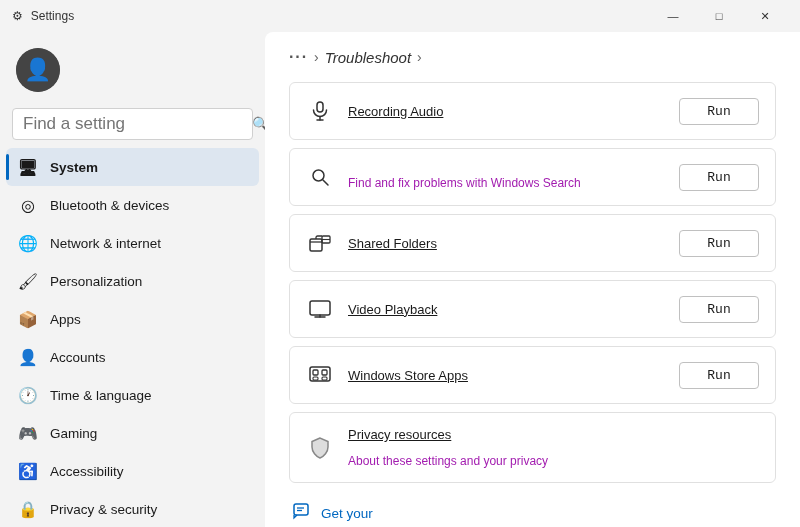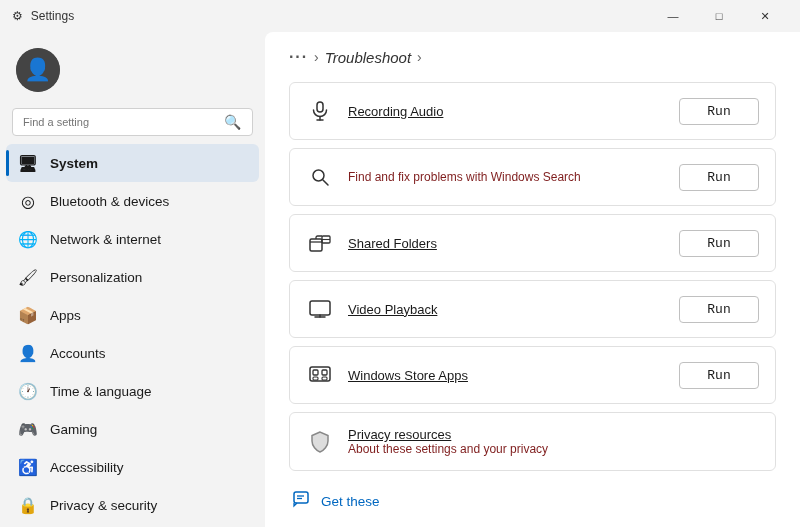--- a/index.html
+++ b/index.html
@@ -103,21 +103,21 @@
       align-items: center;
       background: white;
       border: 1px solid #d0d0d0;
       border-radius: 4px;
       padding: 5px 10px;
       gap: 8px;
     }
     .search-box input {
       border: none;
       outline: none;
-      font-size: 11px;
+      font-size: 17px;
       color: #555;
       background: transparent;
       flex: 1;
       font-family: 'Segoe UI', sans-serif;
     }
     .search-box .search-icon-svg {
       color: #555;
       font-size: 14px;
     }
 
@@ -237,22 +237,22 @@
       flex: 1;
     }
     .item-title {
       font-size: 13px;
       color: #1a1a1a;
       font-weight: 400;
       text-decoration: underline;
     }
     .item-subtitle {
       font-size: 12px;
-      color: #7f1d1d;
-      margin-top: 0;
+      color: #a21caf;
+      margin-top: 12px;
     }
     .run-btn {
       min-width: 80px;
       padding: 5px 18px;
       border: 1px solid #c0c0c0;
       border-radius: 4px;
       background: white;
       font-size: 13px;
       color: #1a1a1a;
       cursor: pointer;
@@ -448,18 +448,18 @@
         </div>
         <div class="get-help">
   <span class="get-help-icon">
     <svg width="20" height="20" viewBox="0 0 20 20" fill="none" xmlns="http://www.w3.org/2000/svg">
       <rect x="1" y="3" width="14" height="11" rx="2" stroke="#0067c0" stroke-width="1.5"></rect>
       <path d="M4 14l-3 3V14" stroke="#0067c0" stroke-width="1.3"></path>
       <line x1="4" y1="7" x2="11" y2="7" stroke="#0067c0" stroke-width="1.3"></line>
       <line x1="4" y1="9.5" x2="9" y2="9.5" stroke="#0067c0" stroke-width="1.3"></line>
     </svg>
   </span>
-  <span style="color:#0067c0">Get these</span>
+  <span style="color:#0067c0">Get your</span>
 </div>
       </div>
 
   </div>
 </div>
 
 </body></html>

